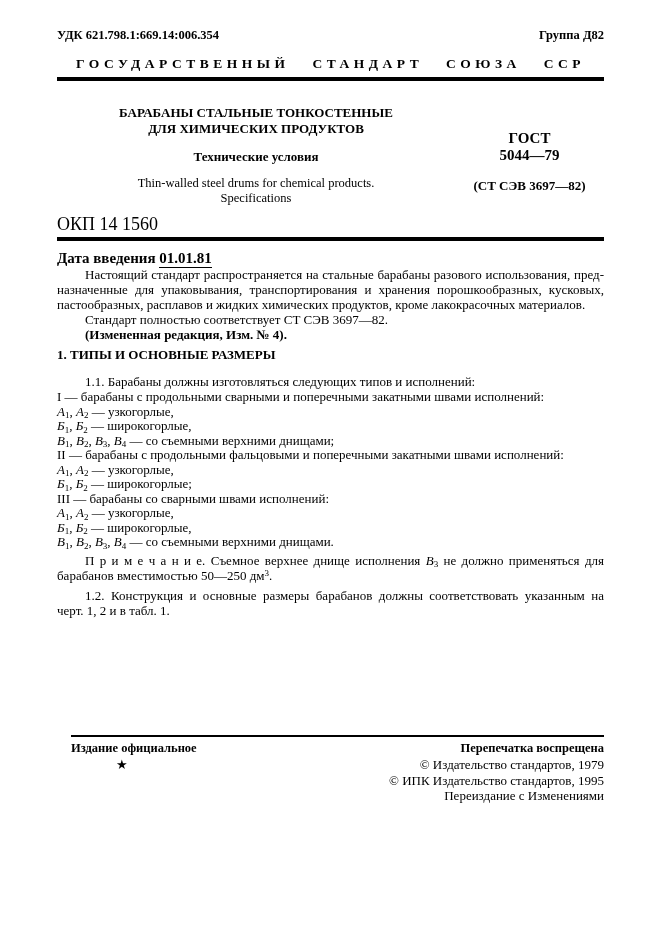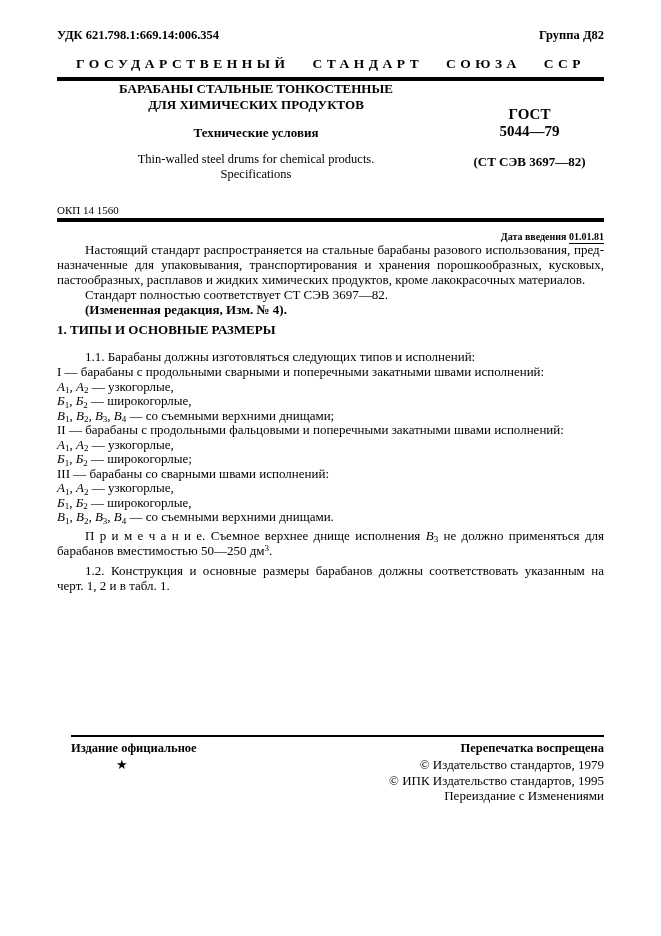--- a/index.html
+++ b/index.html
@@ -24,31 +24,31 @@
   .gost-banner {
     margin-top: 13px;
     text-align: center;
     font-weight: bold; font-size: 13.5px;
     letter-spacing: 4.5px; word-spacing: 15px;
     white-space: nowrap;
   }
   .rule-thick { height: 4px; background: #000; margin-top: 5px; }
   .rule-thick-2 { height: 4px; background: #000; margin-top: 2px; }
 
-  .title-block { display: flex; margin-top: 0; }
+  .title-block { display: flex; margin-top: 24px; }
   .title-left { width: 398px; text-align: center; }
   .title-ru { font-weight: bold; font-size: 13px; line-height: 16px; }
   .title-sub { font-weight: bold; font-size: 13px; margin-top: 12px; }
   .title-en { font-size: 12.5px; line-height: 15px; margin-top: 11px; }
   .title-right { flex: 1; text-align: center; padding-top: 25px; }
   .gost-num { font-weight: bold; font-size: 15px; line-height: 17px; }
   .st-sev { font-weight: bold; font-size: 13px; margin-top: 14px; }
-  .okp-line { font-size: 11px; margin-top: 22px; }
+  .okp-line { font-size: 18px; margin-top: 8px; }
 
-  .date-row { text-align: right; font-weight: bold; font-size: 10px; margin-top: 9px; }
+  .date-row { font-weight: bold; font-size: 15px; margin-top: 9px; }
   .date-value { border-bottom: 1.5px solid #000; padding-bottom: 1px; }
 
   .body-text { font-size: 13px; line-height: 15px; text-align: justify; }
   .indent { text-indent: 28px; }
   .bold { font-weight: bold; }
   .para-scope { }
   .section-heading { font-weight: bold; font-size: 13px; margin-top: 5px; }
   .clause-11 { margin-top: 11px; }
   .type-list { margin-top: 1px; }
   .list-line { font-size: 13px; line-height: 14.5px; text-align: left; }

